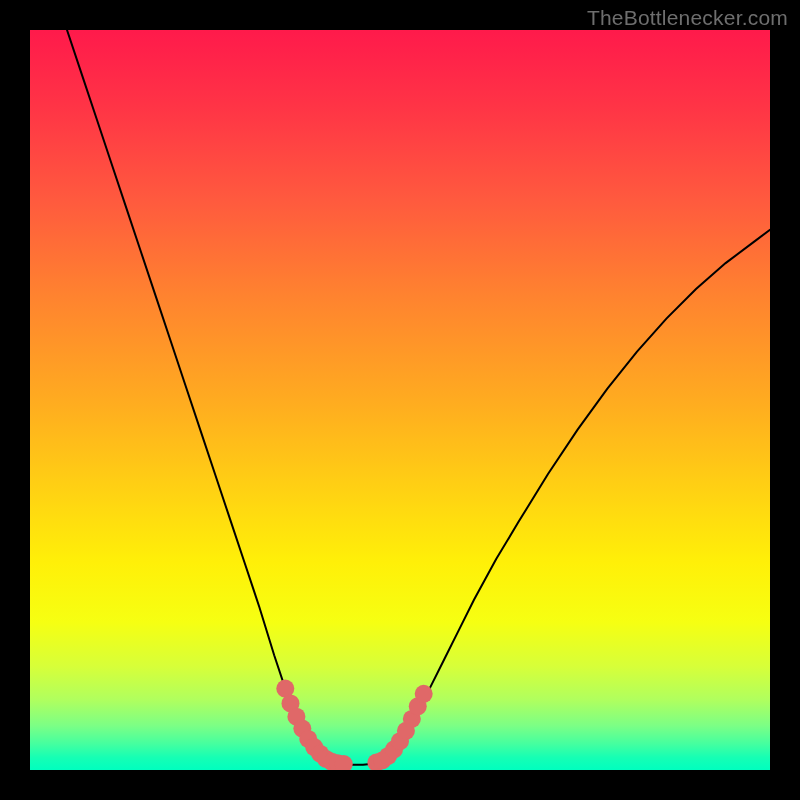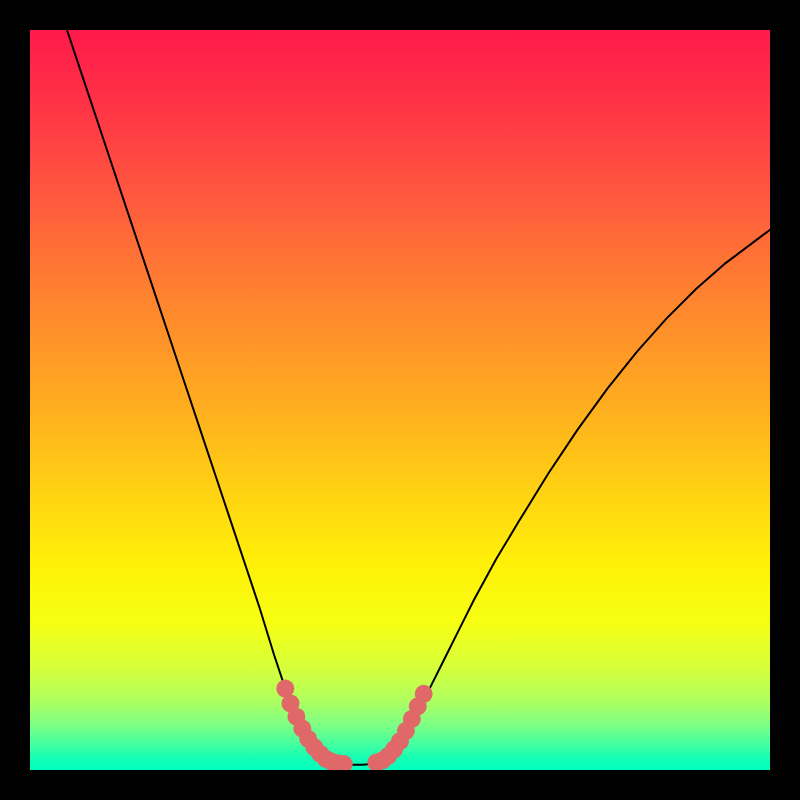--- a/index.html
+++ b/index.html
@@ -50,20 +50,21 @@
     top: 0;
     width: 100%;
     height: 100%;
     z-index: 2;
   }
 </style>
 </head>
 <body>
 
 <div class="frame">
+  <div class="watermark">TheBottlenecker.com</div>
   <div class="plot">
     <svg class="gradient" viewBox="0 0 740 740" preserveAspectRatio="none">
       <defs>
         <linearGradient id="bg-grad" x1="0" y1="0" x2="0" y2="1">
             <stop offset="0.00%" stop-color="#ff1a4b"></stop>
             <stop offset="10.00%" stop-color="#ff3346"></stop>
             <stop offset="23.00%" stop-color="#ff5a3e"></stop>
             <stop offset="36.00%" stop-color="#ff832f"></stop>
             <stop offset="50.00%" stop-color="#ffab20"></stop>
             <stop offset="63.00%" stop-color="#ffd412"></stop>

